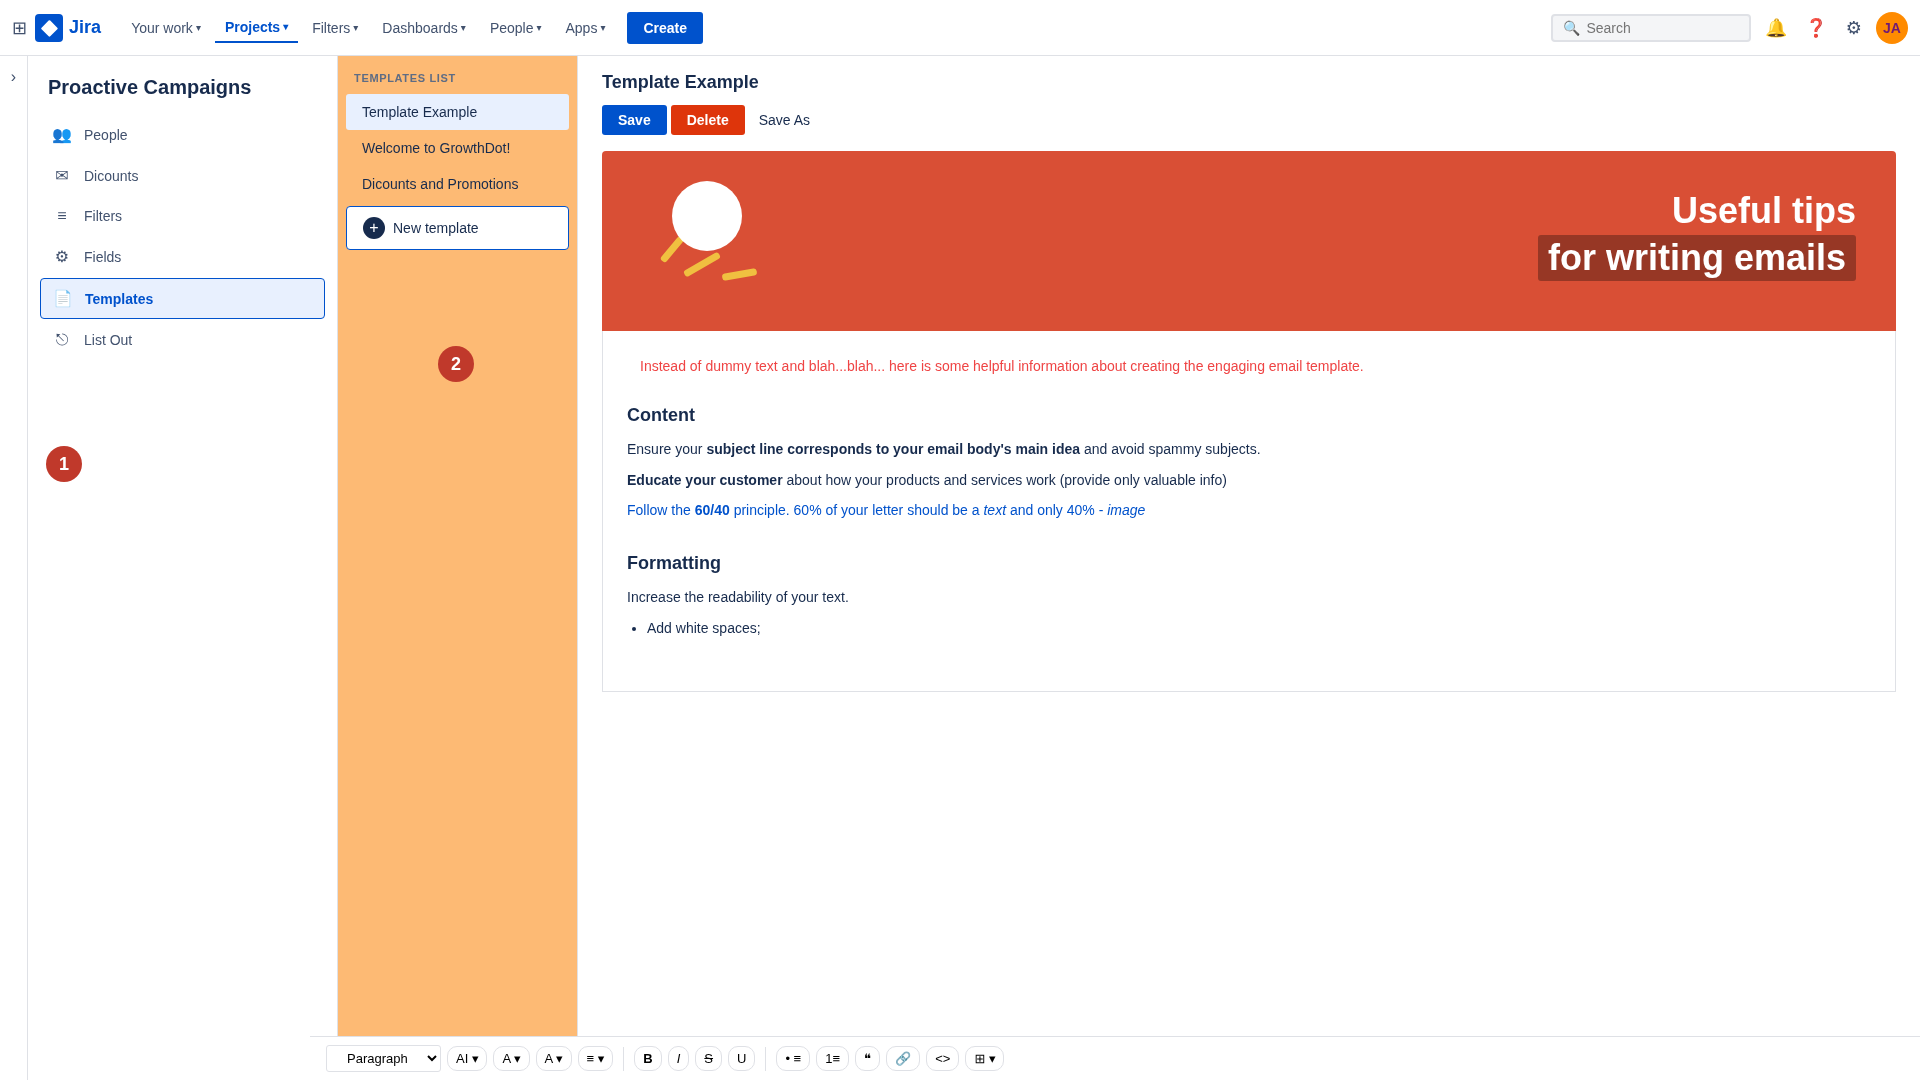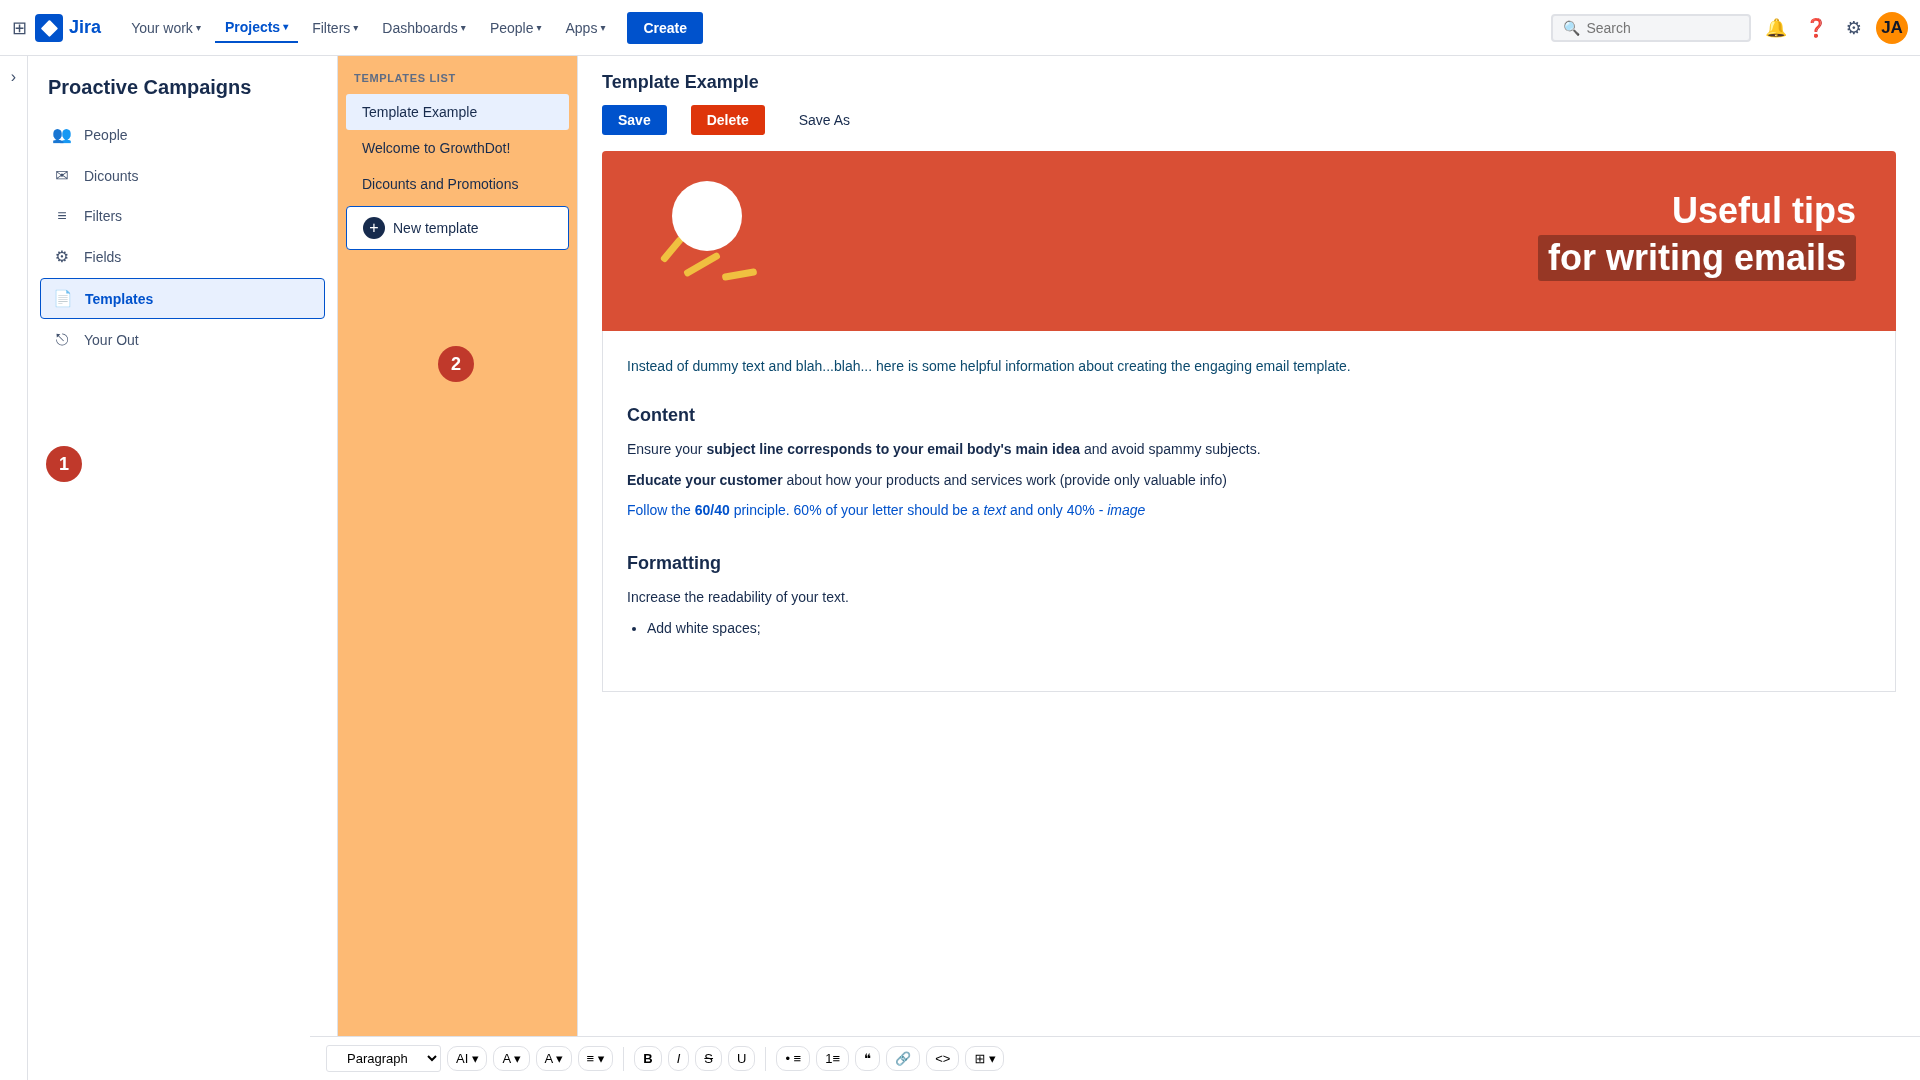--- a/index.html
+++ b/index.html
@@ -26,21 +26,21 @@
       background: #0052cc; color: #fff; border: none; border-radius: 3px;
       padding: 8px 16px; font-size: 14px; font-weight: 600; cursor: pointer; margin-left: 8px;
     }
     .topnav-right { display: flex; align-items: center; gap: 10px; margin-left: auto; }
     .topnav-search {
       display: flex; align-items: center; background: #f4f5f7; border: 2px solid #dfe1e6;
       border-radius: 4px; padding: 4px 10px; gap: 6px; width: 200px;
     }
     .topnav-search input { border: none; background: transparent; outline: none; font-size: 14px; color: #172b4d; width: 100%; }
     .topnav-icon-btn { background: none; border: none; cursor: pointer; color: #42526e; font-size: 18px; padding: 4px; border-radius: 50%; }
-    .topnav-avatar { width: 32px; height: 32px; border-radius: 50%; background: #ff8b00; display: flex; align-items: center; justify-content: center; color: #0f172a; font-weight: 700; font-size: 17px; cursor: pointer; }
+    .topnav-avatar { width: 32px; height: 32px; border-radius: 50%; background: #ff8b00; display: flex; align-items: center; justify-content: center; color: #701a75; font-weight: 700; font-size: 14px; cursor: pointer; }
 
     
     .main-layout { display: flex; margin-top: 56px; min-height: calc(100vh - 56px); }
 
     
     .sidebar-toggle {
       width: 28px; background: #fff; border-right: 1px solid #dfe1e6;
       display: flex; align-items: flex-start; justify-content: center; padding-top: 12px; cursor: pointer; flex-shrink: 0;
     }
     .sidebar-toggle-btn { font-size: 16px; color: #42526e; }
@@ -67,34 +67,34 @@
       display: flex; align-items: center; gap: 8px; padding: 10px 16px; cursor: pointer;
       color: #172b4d; font-size: 14px; margin: 4px 8px; border: 1.5px solid #0052cc; border-radius: 4px; background: #fff;
       width: calc(100% - 16px);
     }
     .new-template-icon { width: 22px; height: 22px; border-radius: 50%; background: #172b4d; color: #fff; display: flex; align-items: center; justify-content: center; font-size: 16px; flex-shrink: 0; }
 
     
     .content-area { flex: 1; background: #fff; overflow-y: auto; position: relative; }
     .content-header { padding: 16px 24px 0; }
     .content-title { font-size: 18px; font-weight: 700; color: #172b4d; margin-bottom: 12px; }
-    .toolbar { display: flex; align-items: flex-start; gap: 24px; margin-bottom: 16px; }
+    .toolbar { display: flex; align-items: flex-start; gap: 4px; margin-bottom: 16px; }
     .btn-save { background: #0052cc; color: #fff; border: none; border-radius: 3px; padding: 7px 16px; font-size: 14px; font-weight: 600; cursor: pointer; }
     .btn-delete { background: #de350b; color: #fff; border: none; border-radius: 3px; padding: 7px 16px; font-size: 14px; font-weight: 600; cursor: pointer; }
     .btn-saveas { background: none; color: #172b4d; border: none; padding: 7px 10px; font-size: 14px; cursor: pointer; }
 
     
     .email-preview-wrapper { padding: 0 24px 80px; }
     .email-banner {
       background: #d94f35; border-radius: 4px 4px 0 0; height: 180px;
       display: flex; align-items: center; justify-content: space-between;
       padding: 20px 35px; overflow: hidden; position: relative;
     }
     .email-body { padding: 24px 0; font-size: 14px; color: #172b4d; line-height: 1.6; border: 1px solid #dfe1e6; border-top: none; padding: 24px; }
-    .email-intro { margin-bottom: 24px; color: #0c4a6e; }
+    .email-intro { margin-bottom: 24px; color: #ef4444; margin-left: 13px; }
     .email-section-title { font-size: 18px; font-weight: 700; color: #172b4d; margin-bottom: 8px; }
     .email-section-text { margin-bottom: 8px; }
     .email-highlight { color: #0052cc; }
     .email-list { margin-left: 20px; margin-top: 8px; }
     .email-section { margin-bottom: 28px; }
 
     
     .editor-toolbar {
       position: fixed; bottom: 0; left: 310px; right: 0; background: #fff; border-top: 1px solid #dfe1e6;
       height: 44px; display: flex; align-items: center; padding: 0 16px; gap: 6px; z-index: 50;
@@ -194,21 +194,21 @@
       <div class="nav-item">
         <span class="nav-icon">⚙</span>
         <span>Fields</span>
       </div>
       <div class="nav-item active">
         <span class="nav-icon">📄</span>
         <span>Templates</span>
       </div>
       <div class="nav-item">
         <span class="nav-icon">⎋</span>
-        <span>Your Out</span>
+        <span>List Out</span>
       </div>
     </nav>
 
     <div class="annotation" style="left: 18px; top: 390px; position:absolute;">
       <span>1</span>
     </div>
   </div>
 
   <div class="middle-panel" style="position:relative;">
     <div class="templates-list-label">Templates List</div>

